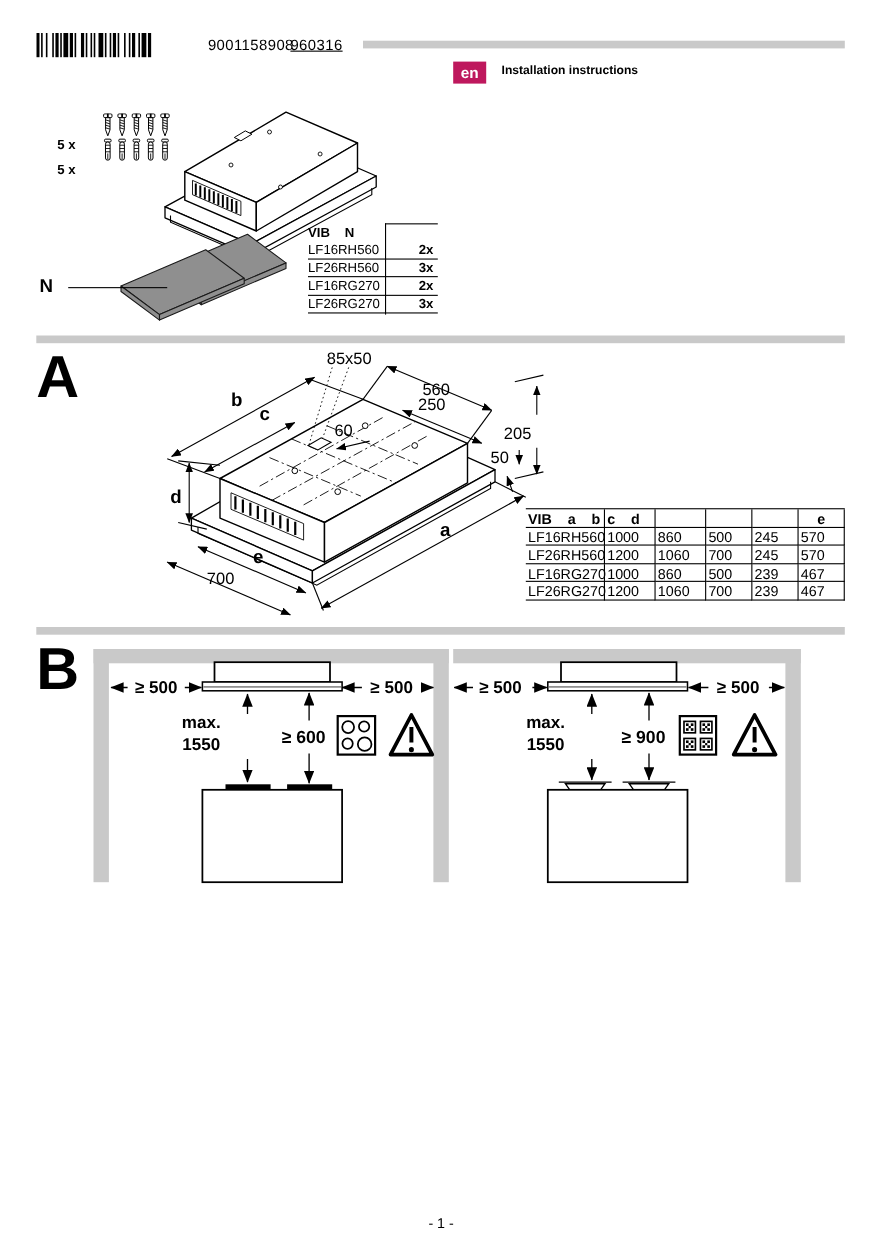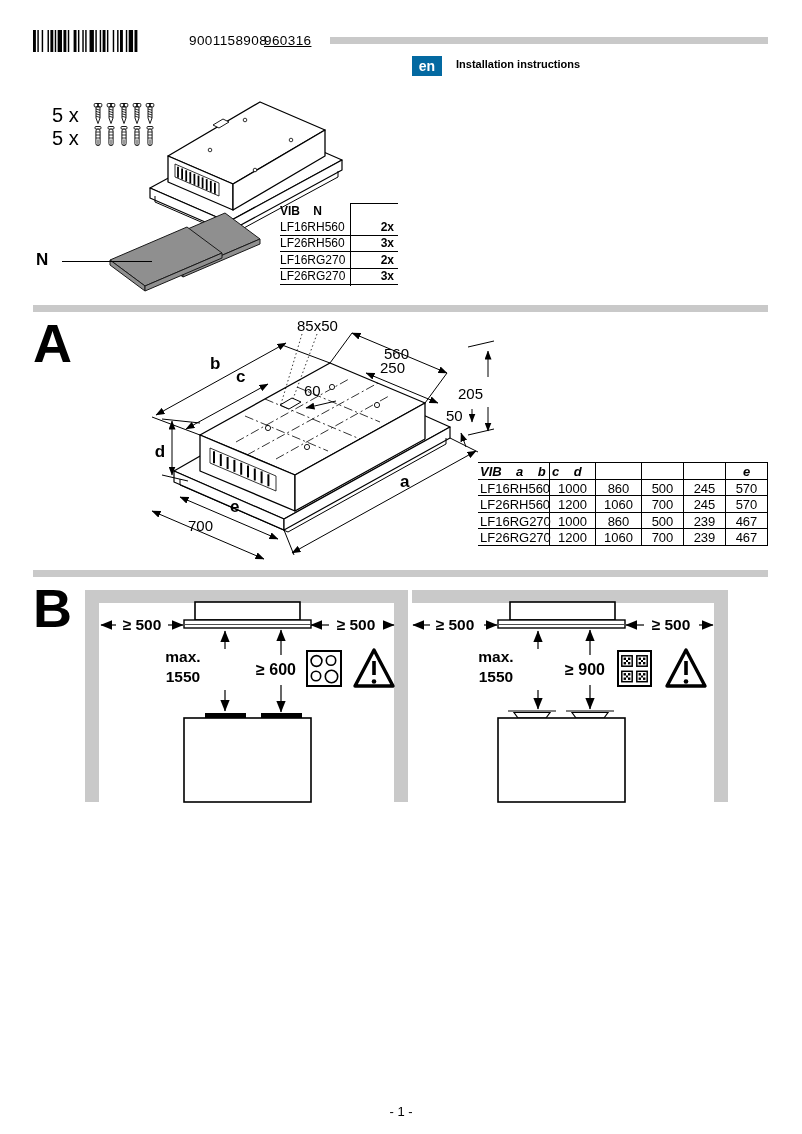--- a/index.html
+++ b/index.html
@@ -12,49 +12,49 @@
   .graybar { background:#c9c9c9; }
   svg { display:block; }
   svg text { font-family:"Liberation Sans", sans-serif; fill:#000; }
 
   
   #barcode-num { left:189px; top:33px; font-size:13.5px; letter-spacing:.4px;text-align:center; }
   #barcode-code { left:264px; top:33px; font-size:13.5px; letter-spacing:.4px;text-decoration:underline; }
 
   
   .lang-badge {
-    left:412px; top:56px; width:30px; height:20px; background:#0369a1;
+    left:412px; top:56px; width:30px; height:20px; background:#be185d;
     color:#fff; font-weight:bold; font-size:14px; text-align:center; line-height:20px;
   }
   .doc-title { left:456px; top:58px; font-size:11px; font-weight:bold; }
 
   
-  .qty-label { font-size:20px; font-weight:normal; }
+  .qty-label { font-size:12px; font-weight:bold;margin-top:20px; }
   #n-label { left:36px; top:250px; font-size:17px; font-weight:bold; }
   #n-line { left:62px; top:261px; width:90px; height:0; border-top:1.5px solid #000; }
 
   .parts-table { left:280px; top:203px; width:118px; font-size:12px; line-height:16px; }
   .parts-table .pt-head { white-space:pre; font-weight:bold; height:16px; }
   .parts-table .pt-row { display:flex; border-bottom:1.2px solid #000; height:16.5px; align-items:center; }
   .parts-table .pt-model { width:70px; }
   .parts-table .pt-qty { width:48px; text-align:right; padding-right:4px;font-weight:bold; }
   #pt-vline { left:350px; top:203px; width:0; height:83px; border-left:1.2px solid #000; }
   #pt-topline { left:350px; top:203px; width:48px; height:0; border-top:1.2px solid #000; }
 
   .big-letter { font-size:54px; font-weight:900; letter-spacing:-1px; }
 
   
   .a-table {
     left:478px; top:462px; width:290px; display:grid;
     grid-template-columns:72px 46px 46px 42px 42px 42px;
     font-size:13px; line-height:15px; border-top:1.3px solid #000;
   }
   .a-table .c { border-right:1.2px solid #000; border-bottom:1.2px solid #000; padding:1px 2px; height:16.5px; }
-  .a-table .th { font-weight:bold; white-space:pre;font-style:italic; }
-  .a-table .num { text-align:center; }
+  .a-table .th { font-weight:bold; white-space:pre; }
+  .a-table .num { }
   .a-table .model { text-align:left; }
   .a-table .ctr { text-align:center; }
 
   
   .footer { left:0; top:1104px; width:802px; text-align:center; font-size:13px; }
 </style>
 </head>
 <body>
 
 <svg class="abs" style="left:33px;top:29px" width="152" height="24">

